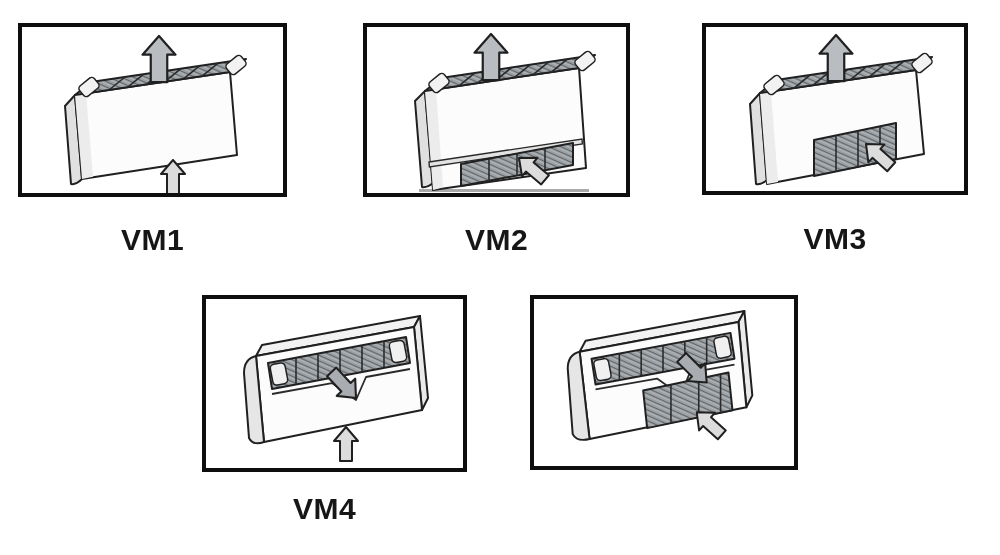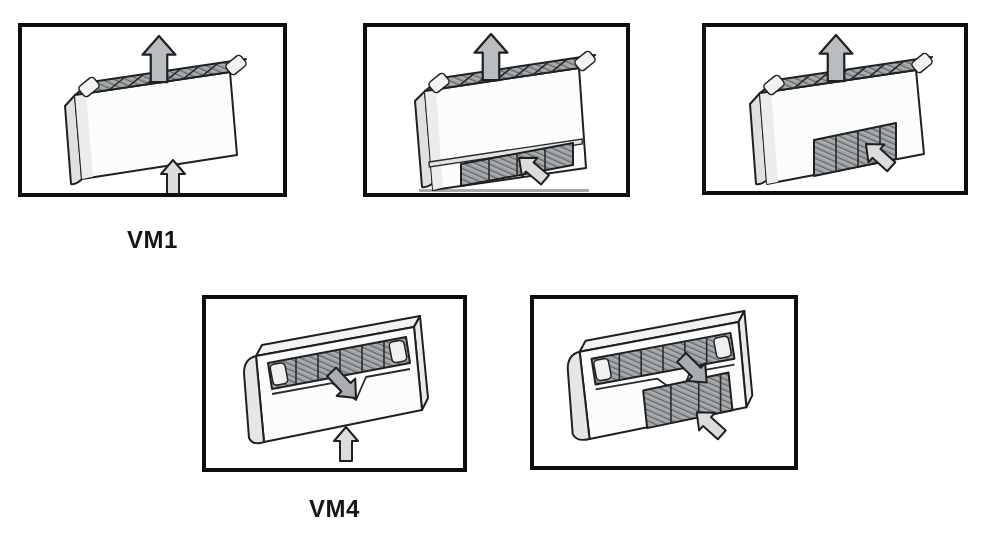--- a/index.html
+++ b/index.html
@@ -4,33 +4,33 @@
 <style>
   :root{
     --frame-border:#0e0e0e;
     --label-text:#161616;
   }
   html,body{margin:0;padding:0;background:#ffffff;}
   .canvas{position:relative;width:1000px;height:555px;background:#ffffff;overflow:hidden;
           font-family:"Liberation Sans",sans-serif;}
   .frame{position:absolute;background:#ffffff;border:4px solid var(--frame-border);box-sizing:border-box;}
   .frame svg{display:block;width:100%;height:100%;}
-  .plabel{position:absolute;text-align:center;font-weight:700;font-size:24px;letter-spacing:.5px;
+  .plabel{position:absolute;text-align:center;font-weight:700;font-size:30px;letter-spacing:.5px;
           color:var(--label-text);line-height:26px;}
   
   .f1{left:18px;top:23px;width:269px;height:174px;}
   .f2{left:363px;top:23px;width:267px;height:174px;}
   .f3{left:702px;top:23px;width:266px;height:172px;}
   .f4{left:202px;top:295px;width:265px;height:177px;}
   .f5{left:530px;top:295px;width:268px;height:175px;}
   
   .l1{left:18px;top:227px;width:269px;}
   .l2{left:363px;top:227px;width:267px;}
   .l3{left:702px;top:226px;width:266px;}
-  .l4{left:202px;top:496px;width:265px;}
+  .l4{left:192px;top:496px;width:265px;}
   .l5{left:530px;top:494px;width:268px;}
   .unit-line{stroke:#202020;stroke-width:2;stroke-linejoin:round;}
   .thin-line{stroke:#2a2a2a;stroke-width:1.6;}
 </style>
 </head>
 <body>
 
 <div class="canvas">
 
   <figure class="frame f1" style="margin:0">
@@ -94,20 +94,21 @@
           <path class="unit-line" d="M94,137 L206,116 L206,138 L94,159 Z" fill="url(#h2)"></path>
           <line class="thin-line" x1="122" y1="131.7" x2="122" y2="153.7"></line>
           <line class="thin-line" x1="150" y1="126.5" x2="150" y2="148.5"></line>
           <line class="thin-line" x1="178" y1="121.2" x2="178" y2="143.2"></line>
         </g>
       </g>
       <path d="M0,0 L15,17 L7.5,17 L7.5,42 L-7.5,42 L-7.5,17 L-15,17 Z" transform="translate(124,7) scale(1.1)" fill="#b9bdc1" stroke="#202020" stroke-width="2" stroke-linejoin="round"></path>
       <path d="M0,0 L12,14 L6,14 L6,34 L-6,34 L-6,14 L-12,14 Z" transform="translate(152,131) rotate(-50)" fill="#dcdcdc" stroke="#202020" stroke-width="2" stroke-linejoin="round"></path>
     </svg>
   </figure>
+  <figcaption class="plabel l2">VM2</figcaption>
 
   <figure class="frame f3" style="margin:0">
     <svg viewBox="0 0 258 164">
       <defs>
         <pattern id="h3" width="5" height="5" patternUnits="userSpaceOnUse" patternTransform="rotate(24)">
           <rect width="5" height="5" fill="#9ba0a4"></rect>
           <path d="M0,0 H5" stroke="#50555a" stroke-width="1.6"></path>
           <path d="M0,2.5 H5" stroke="#b6babd" stroke-width="0.8"></path>
         </pattern>
       </defs>
@@ -130,20 +131,21 @@
           <path class="unit-line" d="M108,113 L190,96 L190,132 L108,149 Z" fill="url(#h3)" stroke-linejoin="round"></path>
           <line class="thin-line" x1="130" y1="108.4" x2="130" y2="144.4"></line>
           <line class="thin-line" x1="152" y1="103.9" x2="152" y2="139.8"></line>
           <line class="thin-line" x1="174" y1="99.3" x2="174" y2="135.3"></line>
         </g>
       </g>
       <path d="M0,0 L15,17 L7.5,17 L7.5,42 L-7.5,42 L-7.5,17 L-15,17 Z" transform="translate(130,8) scale(1.1)" fill="#b9bdc1" stroke="#202020" stroke-width="2" stroke-linejoin="round"></path>
       <path d="M0,0 L12,14 L6,14 L6,34 L-6,34 L-6,14 L-12,14 Z" transform="translate(160,117) rotate(-48)" fill="#dcdcdc" stroke="#202020" stroke-width="2" stroke-linejoin="round"></path>
     </svg>
   </figure>
+  <figcaption class="plabel l3">VM3</figcaption>
 
   <figure class="frame f4" style="margin:0">
     <svg viewBox="0 0 257 169">
       <defs>
         <pattern id="h4" width="5" height="5" patternUnits="userSpaceOnUse" patternTransform="rotate(24)">
           <rect width="5" height="5" fill="#9ba0a4"></rect>
           <path d="M0,0 H5" stroke="#50555a" stroke-width="1.6"></path>
           <path d="M0,2.5 H5" stroke="#b6babd" stroke-width="0.8"></path>
         </pattern>
       </defs>

